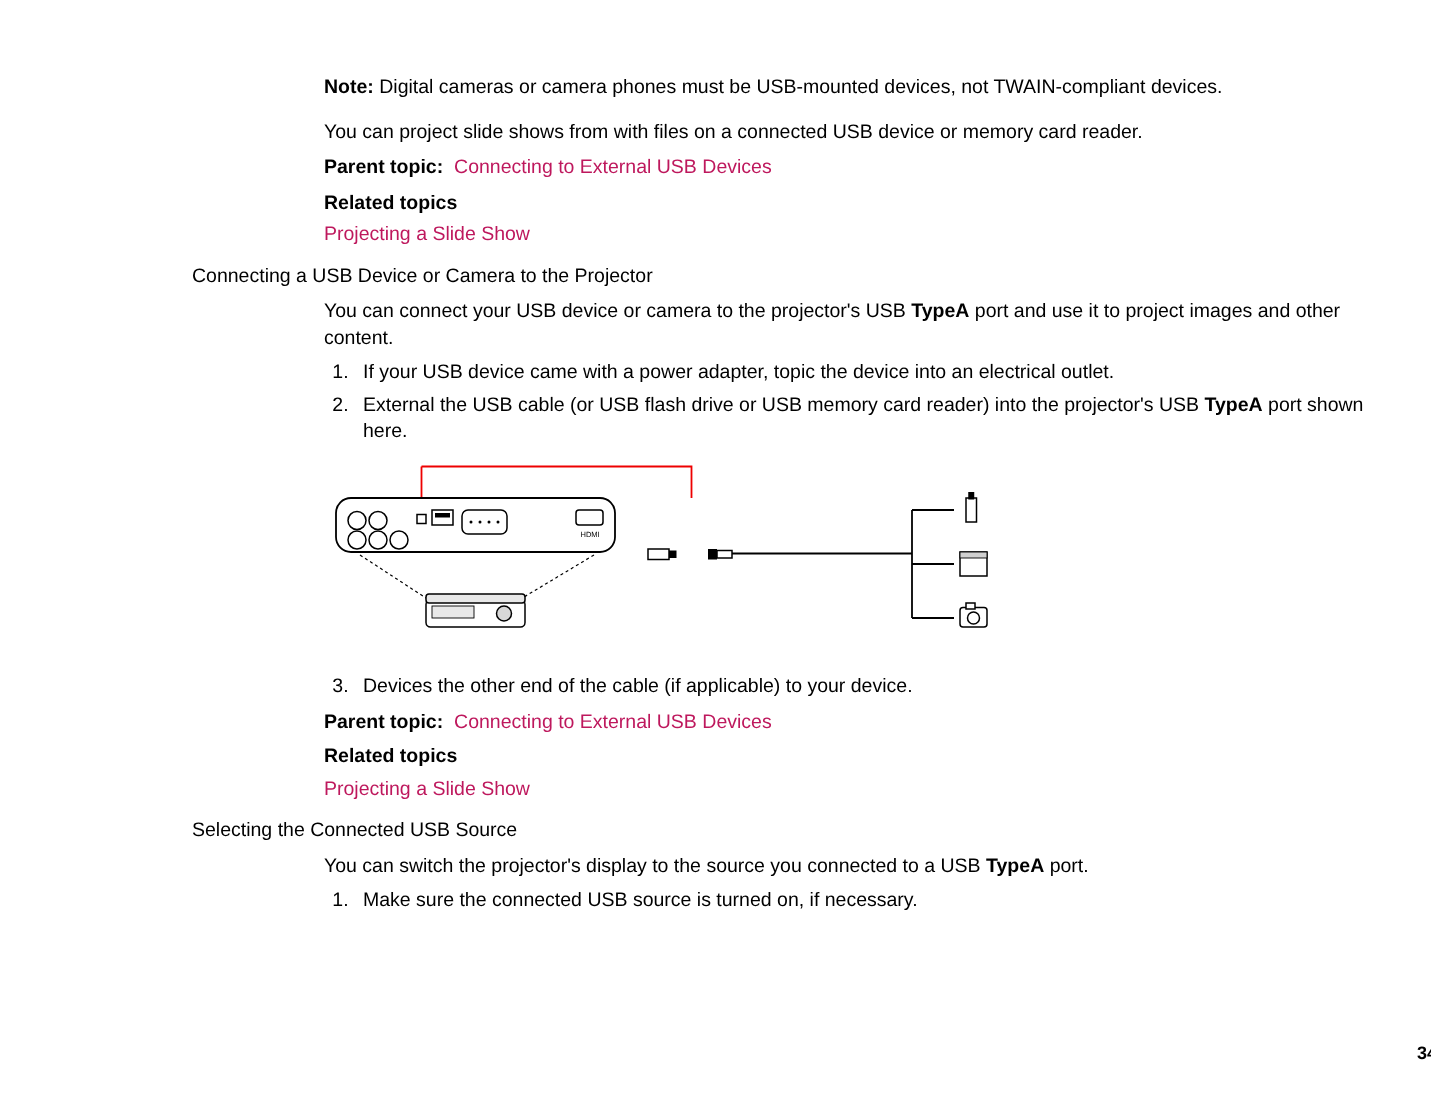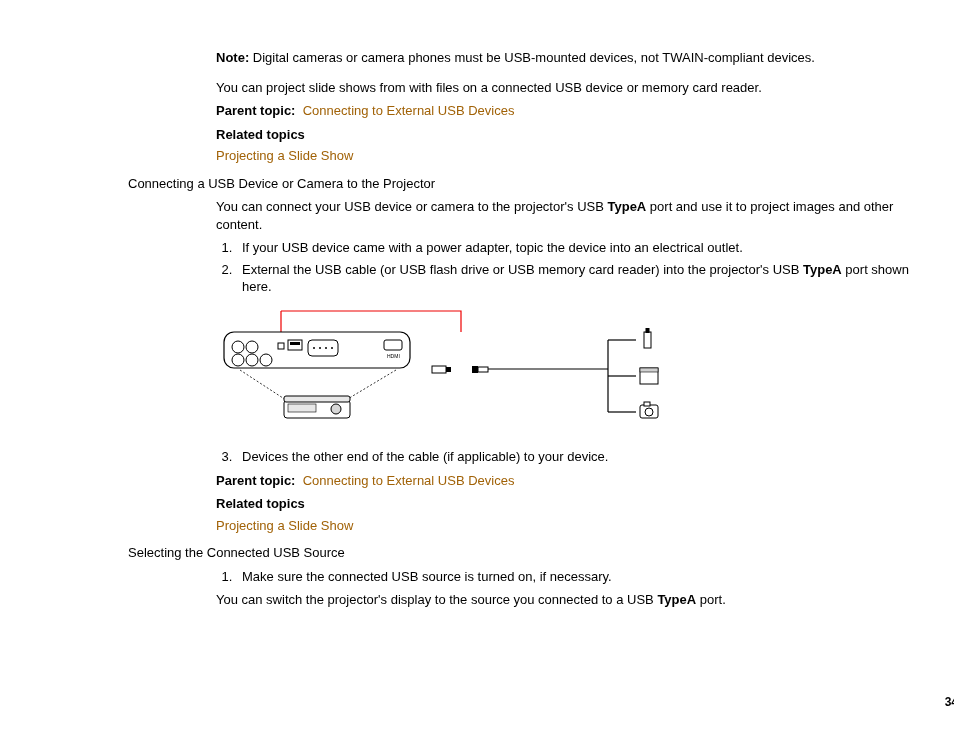--- a/index.html
+++ b/index.html
@@ -26,21 +26,21 @@
   .indented {
     margin-left: 88px; 
     margin-bottom: 6px;
   }
   .section-heading {
     font-weight: normal;
     margin-top: 10px;
     margin-bottom: 6px;
   }
   .link {
-    color: #a16207;
+    color: #be185d;
     cursor: pointer;
   }
   b { font-weight: bold; }
   ol.steps {
     margin: 4px 0 6px 0;
     padding-left: 20px;
   }
   ol.steps > li {
     margin-bottom: 4px;
     padding-left: 6px;
@@ -177,25 +177,25 @@
     <div class="indented">
       <span class="label">Related topics</span>
     </div>
     <div class="indented" style="margin-top:-2px;">
       <span class="link">Projecting a Slide Show</span>
     </div>
 
     <div class="section-heading">Selecting the Connected USB Source</div>
 
     <div class="indented">
+      <span>You can switch the projector's display to the source you connected to a USB </span><b>TypeA</b><span> port.</span>
+    </div>
+
+    <div class="indented">
       <ol class="steps">
         <li><span>Make sure the connected USB source is turned on, if necessary.</span></li>
       </ol>
     </div>
 
-    <div class="indented">
-      <span>You can switch the projector's display to the source you connected to a USB </span><b>TypeA</b><span> port.</span>
-    </div>
-
   </div>
 
   <div class="page-number">34</div>
 </div>
 
 </body></html>

